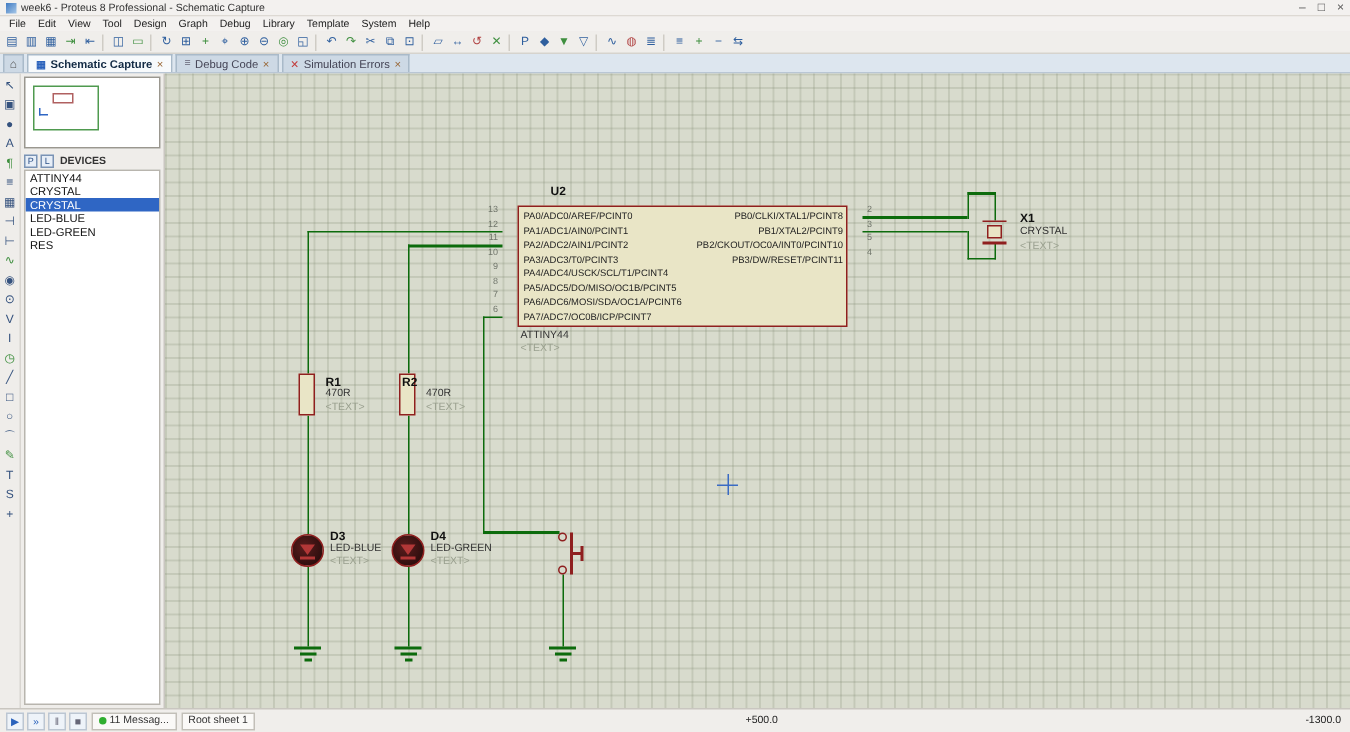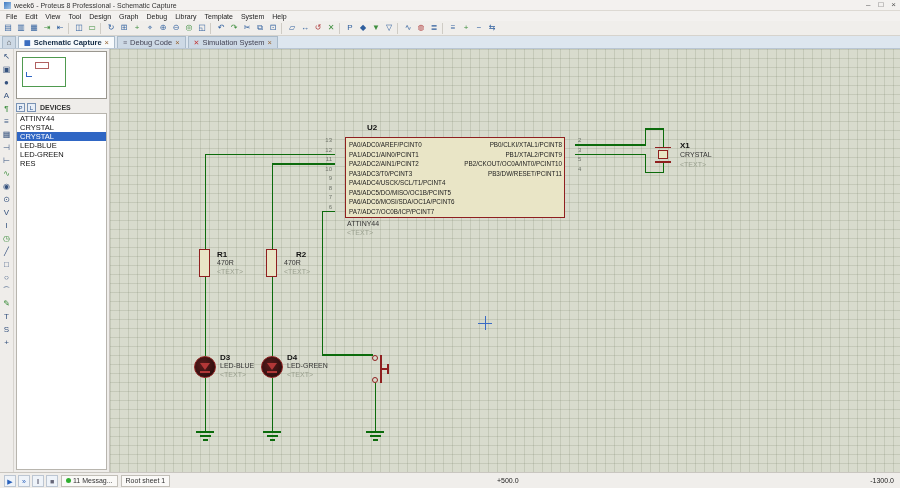--- a/index.html
+++ b/index.html
@@ -183,21 +183,21 @@
         </div>
 
         <div class="tab">
           <span class="tab-icon">≡</span>
           <span>Debug Code</span>
           <span class="tab-close">×</span>
         </div>
 
         <div class="tab">
           <span class="tab-icon">✕</span>
-          <span>Simulation System</span>
+          <span>Simulation Errors</span>
           <span class="tab-close">×</span>
         </div>
       </div>
   </div>
 
   <div class="main">
 
     <div class="toolstrip">
 
     <span class="ts-icon">↖</span>
@@ -328,21 +328,21 @@
       <div class="wire" style="left:465px;top:104.5px;width:70px;height:1.5px;"></div>
       <div class="wire" style="left:534.5px;top:104.5px;width:1.5px;height:19.5px;"></div>
       <div class="wire" style="left:534.5px;top:122.5px;width:19px;height:1.5px;"></div>
       <div class="wire" style="left:552.5px;top:113px;width:1.5px;height:11px;"></div>
 
       <div class="res" style="left:89px;top:200px;"></div>
       <span class="lbl-ref" style="left:107px;top:201px;">R1</span>
       <span class="lbl-val" style="left:107px;top:210px;">470R</span>
       <span class="lbl-text" style="left:107px;top:219px;">&lt;TEXT&gt;</span>
       <div class="res" style="left:156px;top:200px;"></div>
-      <span class="lbl-ref" style="left:186px;top:201px;">R2</span>
+      <span class="lbl-ref" style="left:158px;top:201px;">R2</span>
       <span class="lbl-val" style="left:174px;top:210px;">470R</span>
       <span class="lbl-text" style="left:174px;top:219px;">&lt;TEXT&gt;</span>
 
       <div class="led" style="left:84px;top:307px;">
         <div class="led-tri"></div>
         <div class="led-bar"></div>
       </div>
       <span class="lbl-ref" style="left:110px;top:304px;">D3</span>
       <span class="lbl-val" style="left:110px;top:313px;">LED-BLUE</span>
       <span class="lbl-text" style="left:110px;top:322px;">&lt;TEXT&gt;</span>

